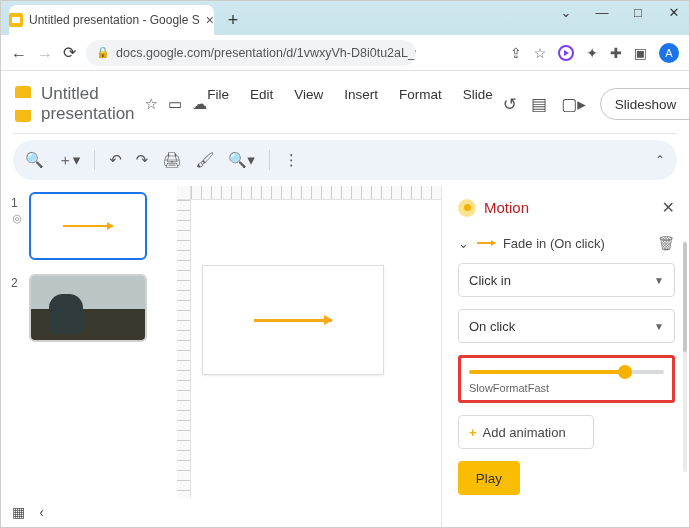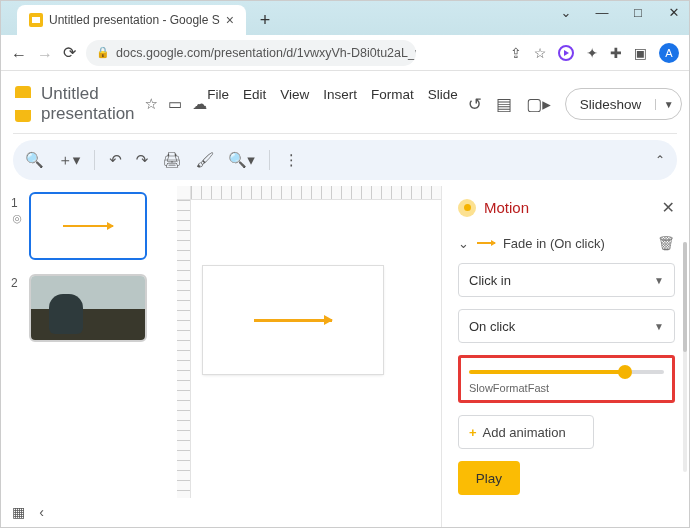--- a/index.html
+++ b/index.html
@@ -1,20 +1,20 @@
 <!DOCTYPE html>
 <html><head>
 <meta charset="utf-8">
 <style>
 * { margin: 0; padding: 0; box-sizing: border-box; font-family: Arial, "Helvetica Neue", sans-serif; }
 body { width: 690px; height: 528px; background: #fff; overflow: hidden; border: 1px solid #ccc; }
 
 
 .titlebar { height: 34px; background: linear-gradient(#cfe8ef,#c8e3ea); display: flex; align-items: flex-end; position: relative; }
-.tab { height: 30px; background: #fff; border-radius: 8px 8px 0 0; display: flex; align-items: center; padding: 0 12px; margin-left: 16px; font-size: 12px; color: #444; gap:6px; min-width: 205px; }
+.tab { height: 30px; background: #fff; border-radius: 8px 8px 0 0; display: flex; align-items: center; padding: 0 0; margin-left: 8px; font-size: 12px; color: #444; gap:6px; min-width: 205px; }
 .tab .fav { width:14px; height:14px; background:#f5ba14; border-radius:2px; display:flex; align-items:center; justify-content:center; }
 .tab .fav::after { content:""; width:8px; height:6px; background:#fff; }
 .tab-x { margin-left:auto; color:#555; font-size:14px; }
 .newtab { width:26px; height:26px; display:flex; align-items:center; justify-content:center; color:#333; font-size:18px; margin-left:6px; margin-bottom:2px; }
 .winctrls { position:absolute; right:6px; top:4px; display:flex; gap:18px; color:#333; font-size:13px; }
 .winctrls span { width:18px; text-align:center; }
 
 .addrbar { height: 36px; background:#fff; border-bottom:1px solid #e1e1e1; display:flex; align-items:center; padding:0 10px; gap:10px; }
 .nav-arrow { color:#444; font-size:16px; }
 .nav-arrow.dis { color:#bbb; }
@@ -26,21 +26,21 @@
 .ext-play::after { content:""; border-left:5px solid #7b3ff2; border-top:3px solid transparent; border-bottom:3px solid transparent; margin-left:1px; }
 
 
 .app-header { height:62px; display:flex; align-items:center; padding:4px 14px 0 14px; gap:10px; }
 .logo { width:28px; height:36px; background:#f5ba14; border-radius:3px; position:relative; display:flex; align-items:center; justify-content:center; }
 .logo::after { content:""; width:16px; height:12px; background:#fff; }
 .doc-meta { display:flex; flex-direction:row; }
 .doc-title-row { display:flex; align-items:center; gap:10px; color:#444; }
 .doc-title { font-size:17px; color:#5f6368; }
 .doc-title-row .ico { color:#555; font-size:15px; }
-.menubar { display:flex; gap:14px; font-size:13.5px; color:#333; margin-top:3px; }
+.menubar { display:flex; gap:21px; font-size:13.5px; color:#333; margin-top:3px; }
 .header-right { margin-left:auto; display:flex; align-items:center; gap:14px; }
 .hr-ico { color:#555; font-size:17px; }
 .slideshow-btn { display:flex; align-items:center; border:1px solid #c7c7c7; border-radius:18px; height:32px; overflow:hidden; }
 .slideshow-btn .main { padding:0 14px; font-size:13.5px; color:#333; }
 .slideshow-btn .dd { border-left:1px solid #c7c7c7; width:26px; text-align:center; color:#555; font-size:10px; }
 .share-btn { width:30px; height:30px; border-radius:50%; background:#c2e7ff; display:flex; align-items:center; justify-content:center; color:#1967d2; font-size:14px; }
 .avatar { width:30px; height:30px; border-radius:50%; background:#1a73e8; color:#fff; display:flex; align-items:center; justify-content:center; font-size:14px; }
 
 .divider { height:1px; background:#e5e5e5; margin:0 12px; }
 

